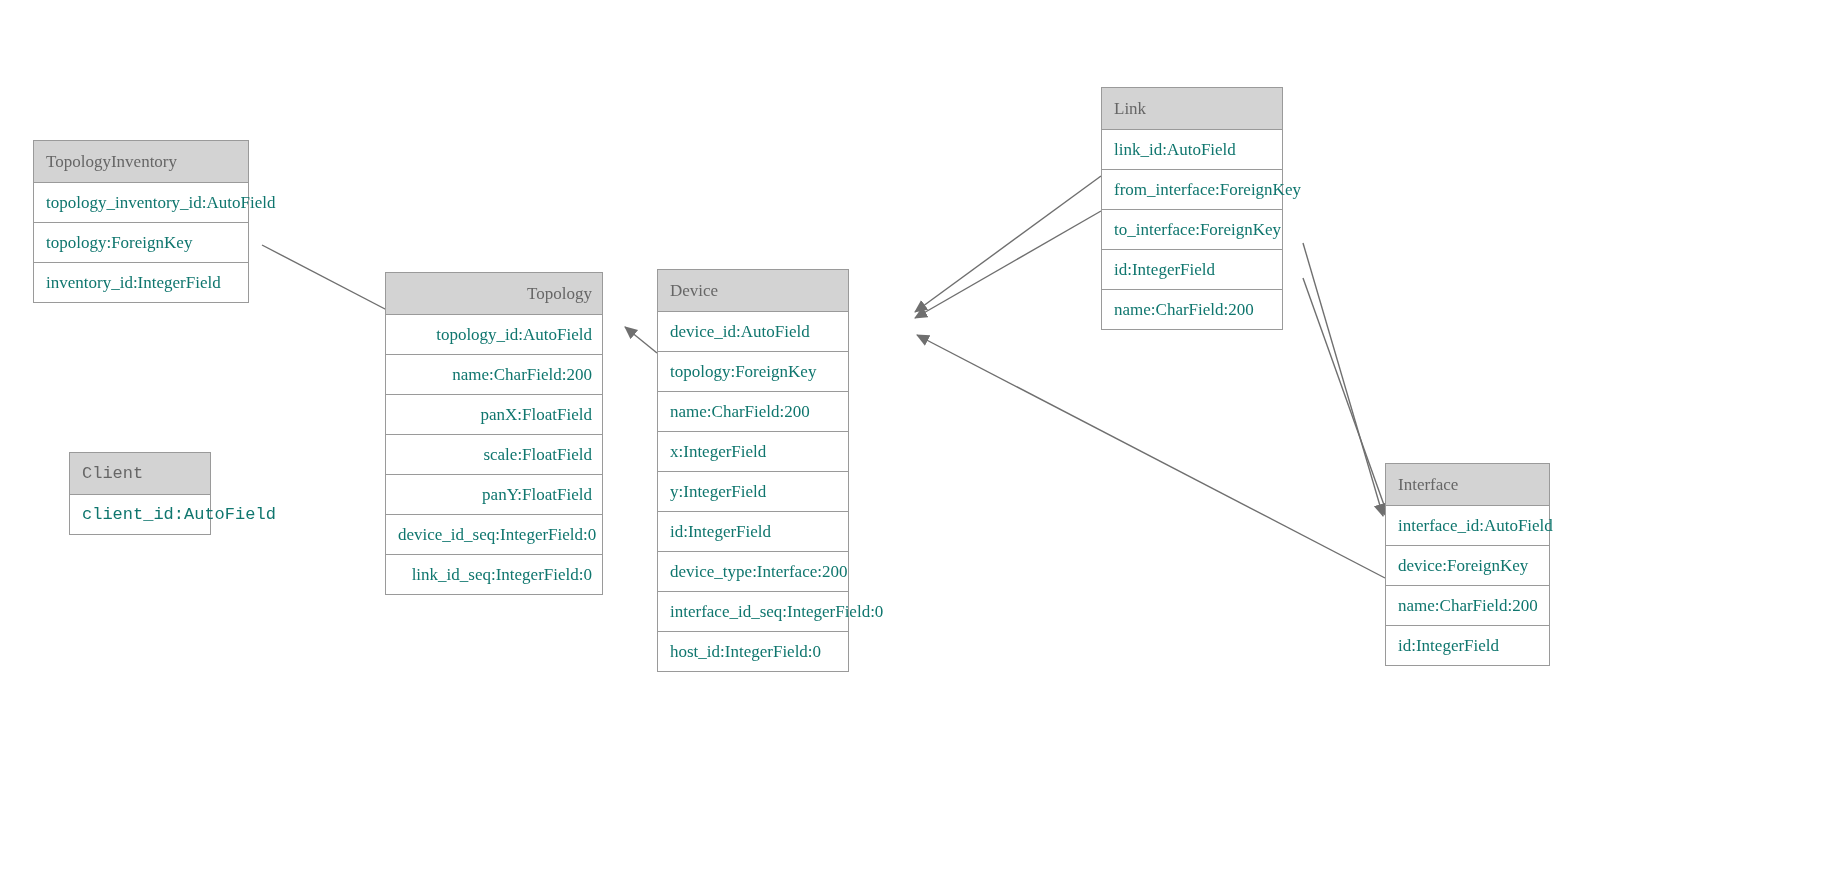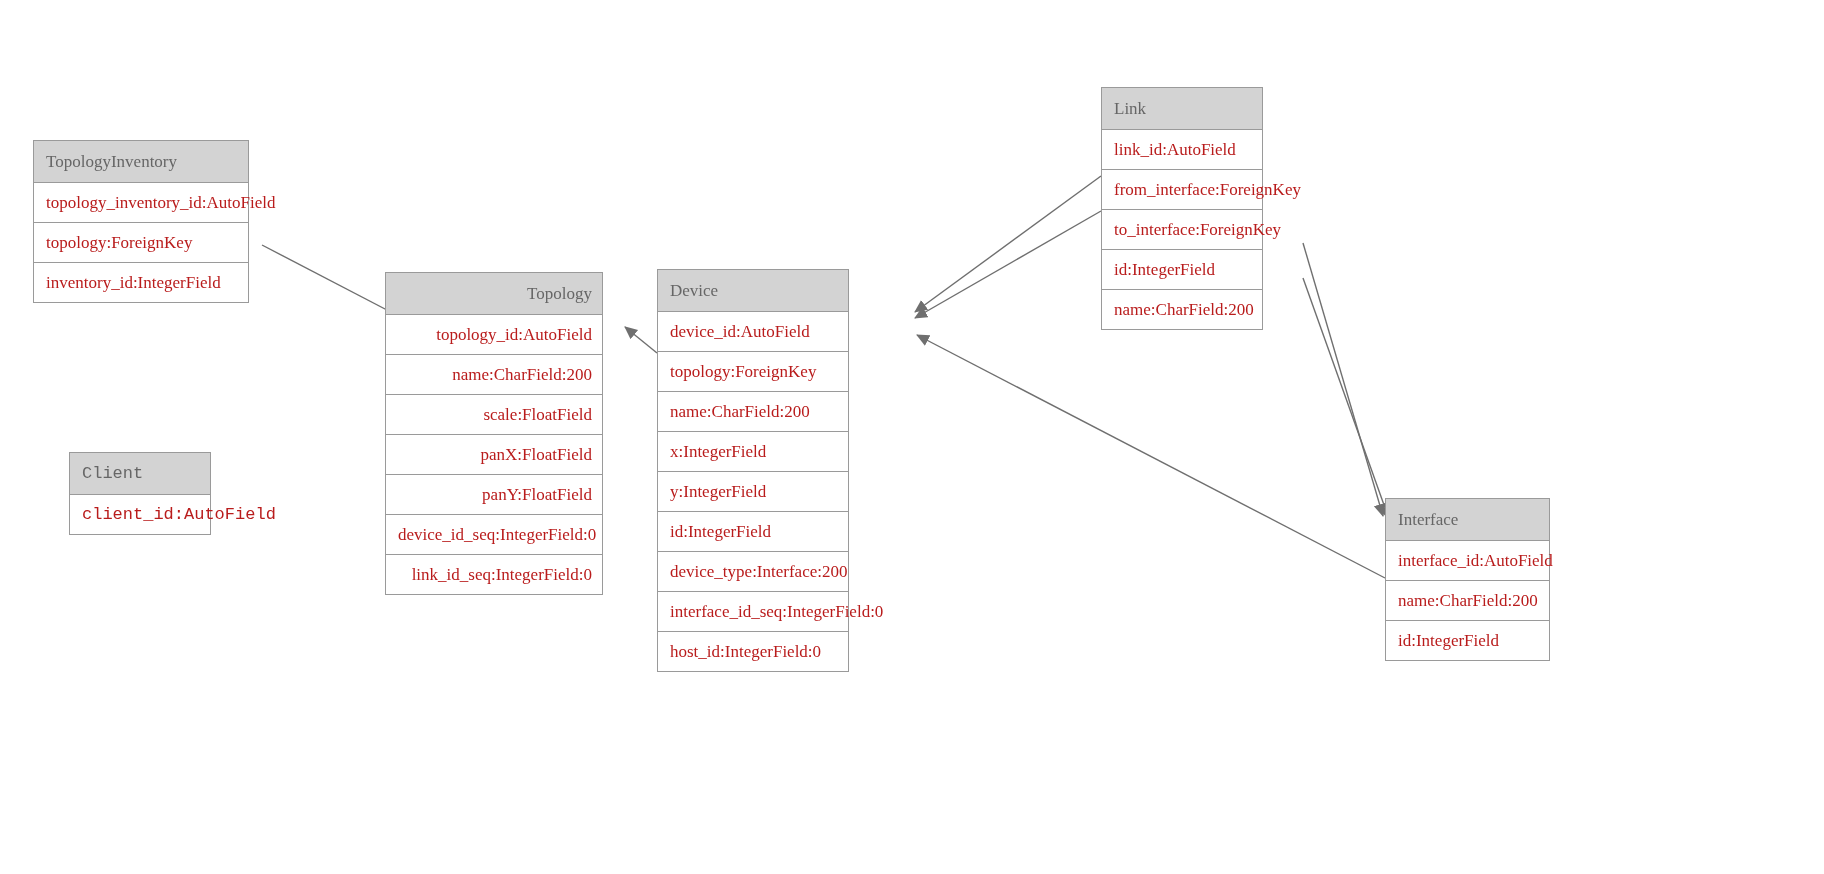--- a/index.html
+++ b/index.html
@@ -36,21 +36,21 @@
     border-bottom: 1px solid #9a9a9a;
     color: #666666;
     font-size: 17px;
     line-height: 1;
     padding: 12px 10px 12px 12px;
     white-space: nowrap;
   }
   .field-row {
     box-sizing: border-box;
     border-bottom: 1px solid #9a9a9a;
-    color: #b91c1c;
+    color: #0f766e;
     font-size: 17px;
     line-height: 1;
     padding: 11px 10px 11px 12px;
     white-space: nowrap;
     background: #ffffff;
   }
   .field-row:last-child {
     border-bottom: none;
   }
 </style>
@@ -102,45 +102,46 @@
       <div class="field-row">inventory_id:IntegerField</div>
     </div>
     <div class="entity" style="left: 69px; top: 452px; width: 142px; font-family: Liberation Mono, monospace;">
       <div class="entity-header">Client</div>
       <div class="field-row">client_id:AutoField</div>
     </div>
     <div class="entity" style="left: 385px; top: 272px; width: 218px; text-align: right;">
       <div class="entity-header">Topology</div>
       <div class="field-row">topology_id:AutoField</div>
       <div class="field-row">name:CharField:200</div>
+      <div class="field-row">panX:FloatField</div>
       <div class="field-row">scale:FloatField</div>
-      <div class="field-row">panX:FloatField</div>
       <div class="field-row">panY:FloatField</div>
       <div class="field-row">device_id_seq:IntegerField:0</div>
       <div class="field-row">link_id_seq:IntegerField:0</div>
     </div>
     <div class="entity" style="left: 657px; top: 269px; width: 192px;">
       <div class="entity-header">Device</div>
       <div class="field-row">device_id:AutoField</div>
       <div class="field-row">topology:ForeignKey</div>
       <div class="field-row">name:CharField:200</div>
       <div class="field-row">x:IntegerField</div>
       <div class="field-row">y:IntegerField</div>
       <div class="field-row">id:IntegerField</div>
       <div class="field-row">device_type:Interface:200</div>
       <div class="field-row">interface_id_seq:IntegerField:0</div>
       <div class="field-row">host_id:IntegerField:0</div>
     </div>
-    <div class="entity" style="left: 1101px; top: 87px; width: 162px;">
+    <div class="entity" style="left: 1101px; top: 87px; width: 182px;">
       <div class="entity-header">Link</div>
       <div class="field-row">link_id:AutoField</div>
       <div class="field-row">from_interface:ForeignKey</div>
       <div class="field-row">to_interface:ForeignKey</div>
       <div class="field-row">id:IntegerField</div>
       <div class="field-row">name:CharField:200</div>
     </div>
-    <div class="entity" style="left: 1385px; top: 498px; width: 165px;">
+    <div class="entity" style="left: 1385px; top: 463px; width: 165px;">
       <div class="entity-header">Interface</div>
       <div class="field-row">interface_id:AutoField</div>
+      <div class="field-row">device:ForeignKey</div>
       <div class="field-row">name:CharField:200</div>
       <div class="field-row">id:IntegerField</div>
     </div>
   </div>
 
 </body></html>

